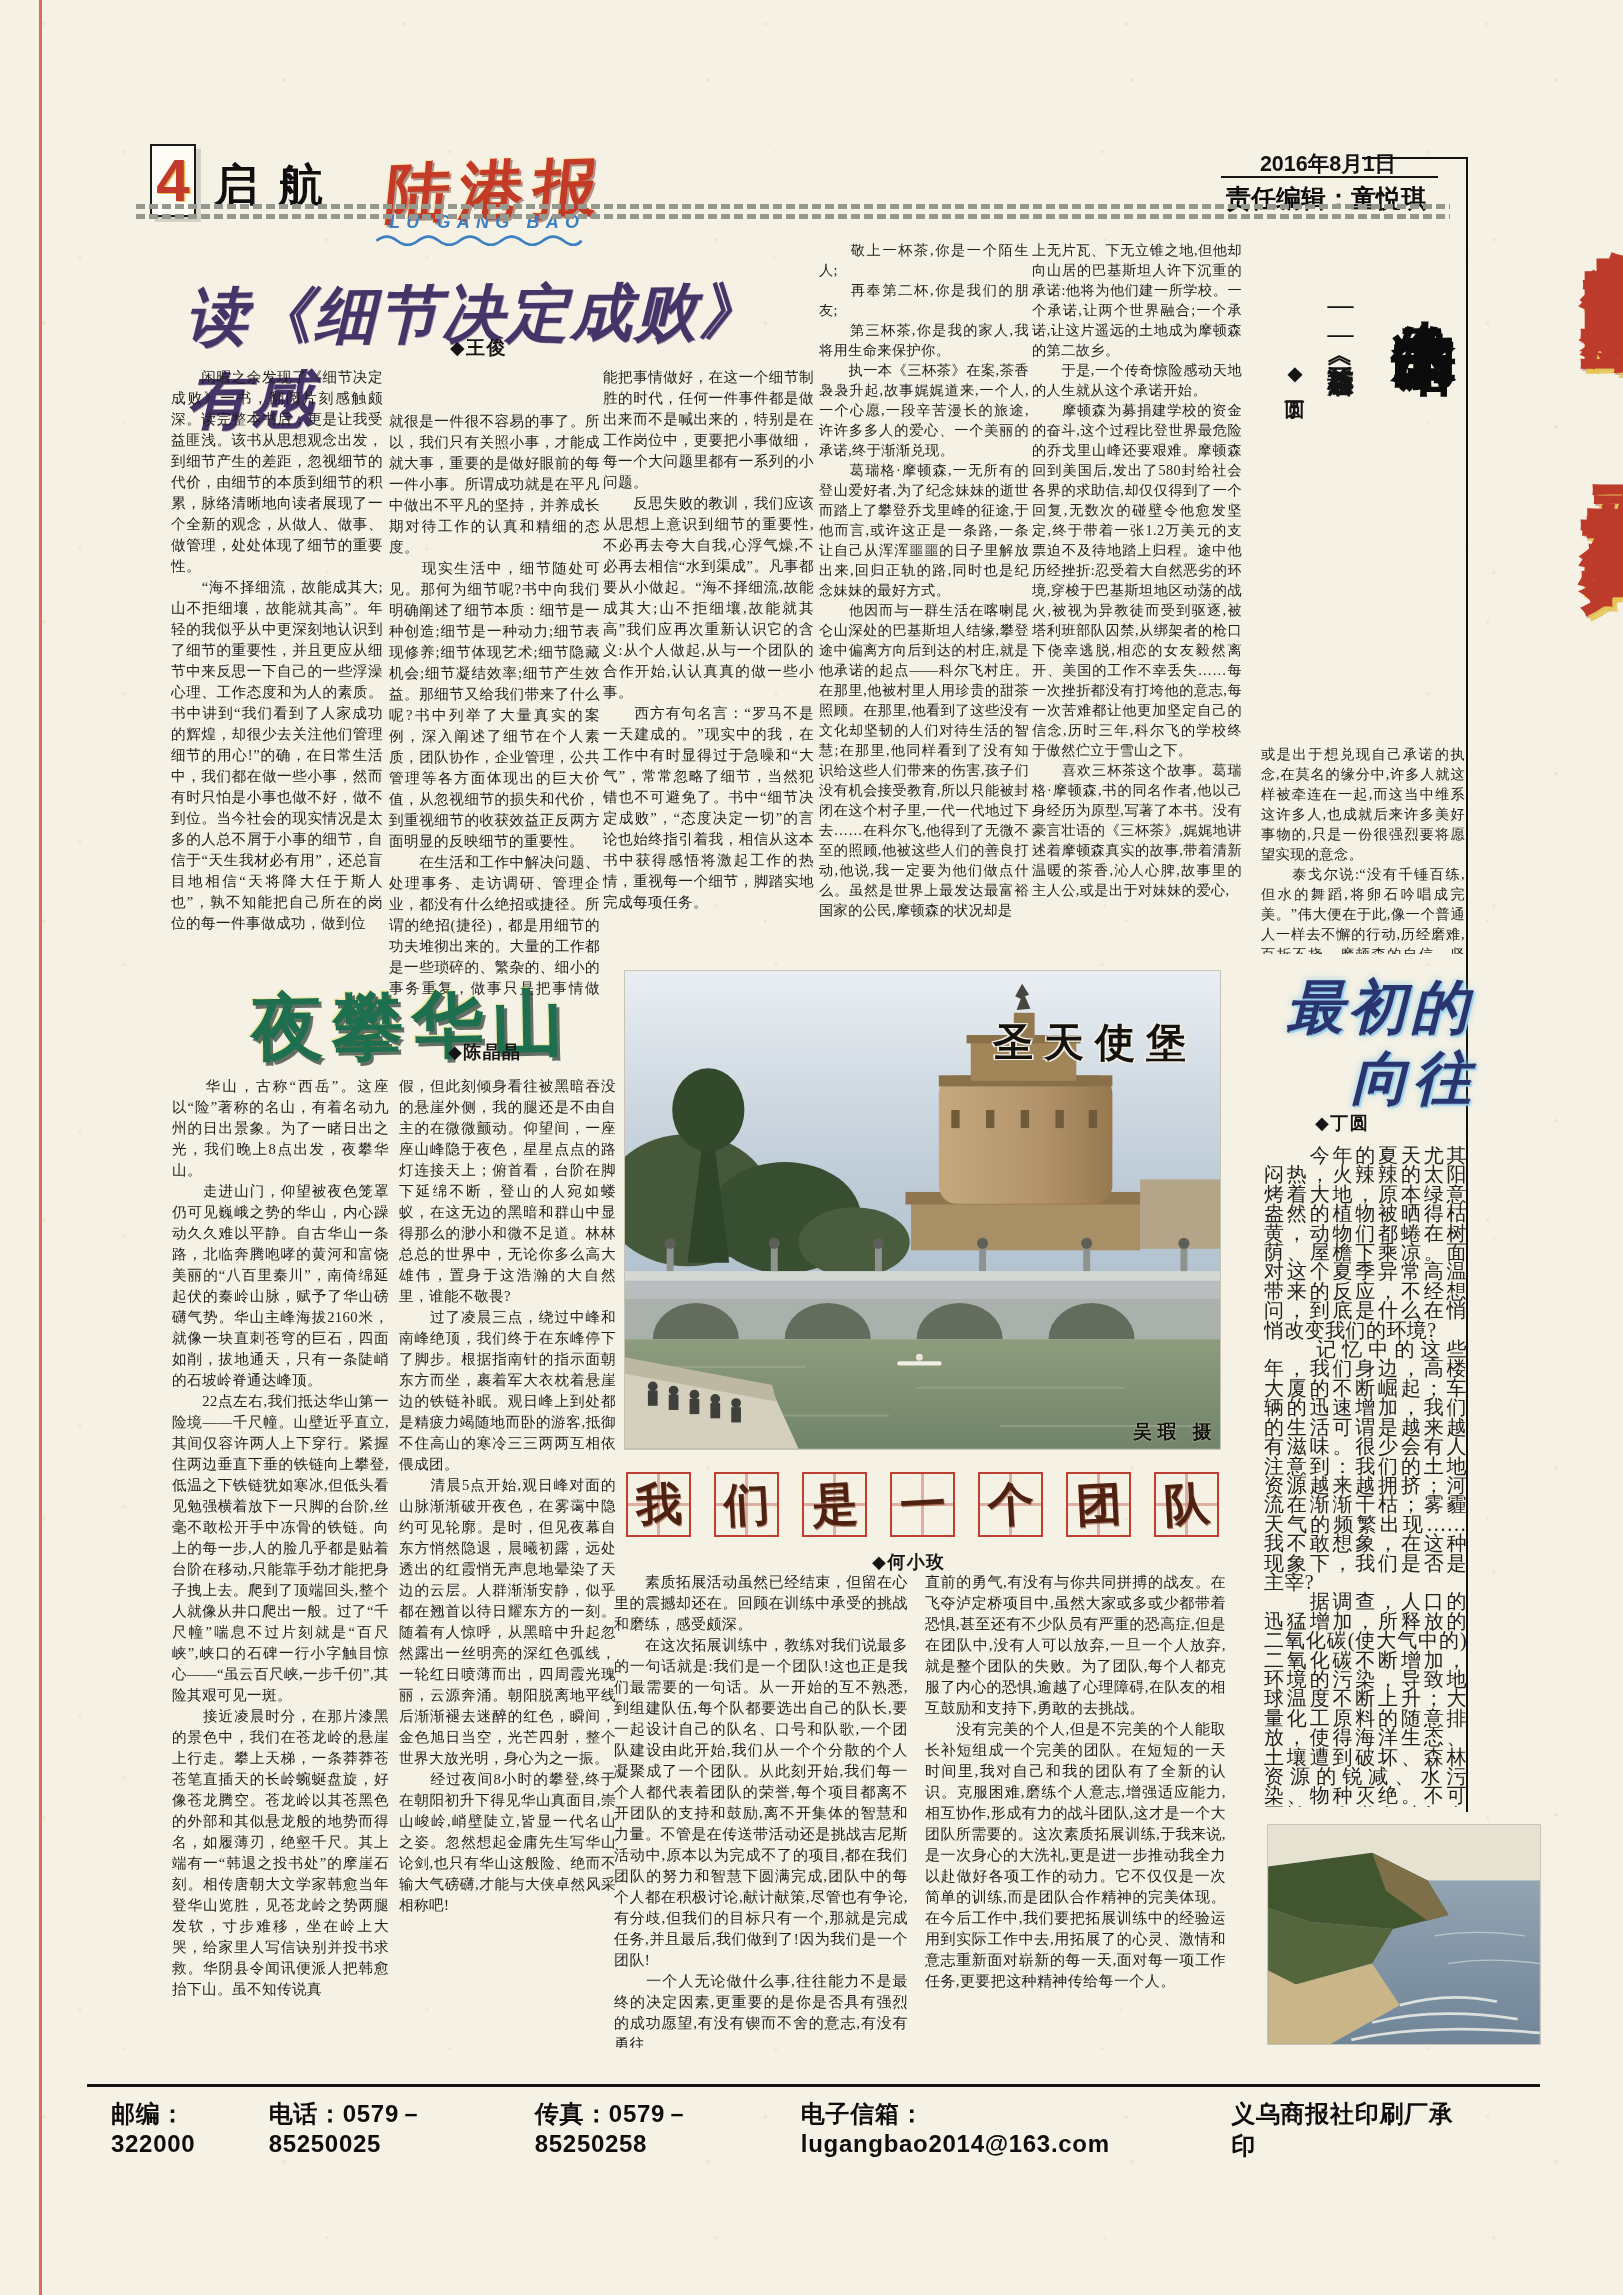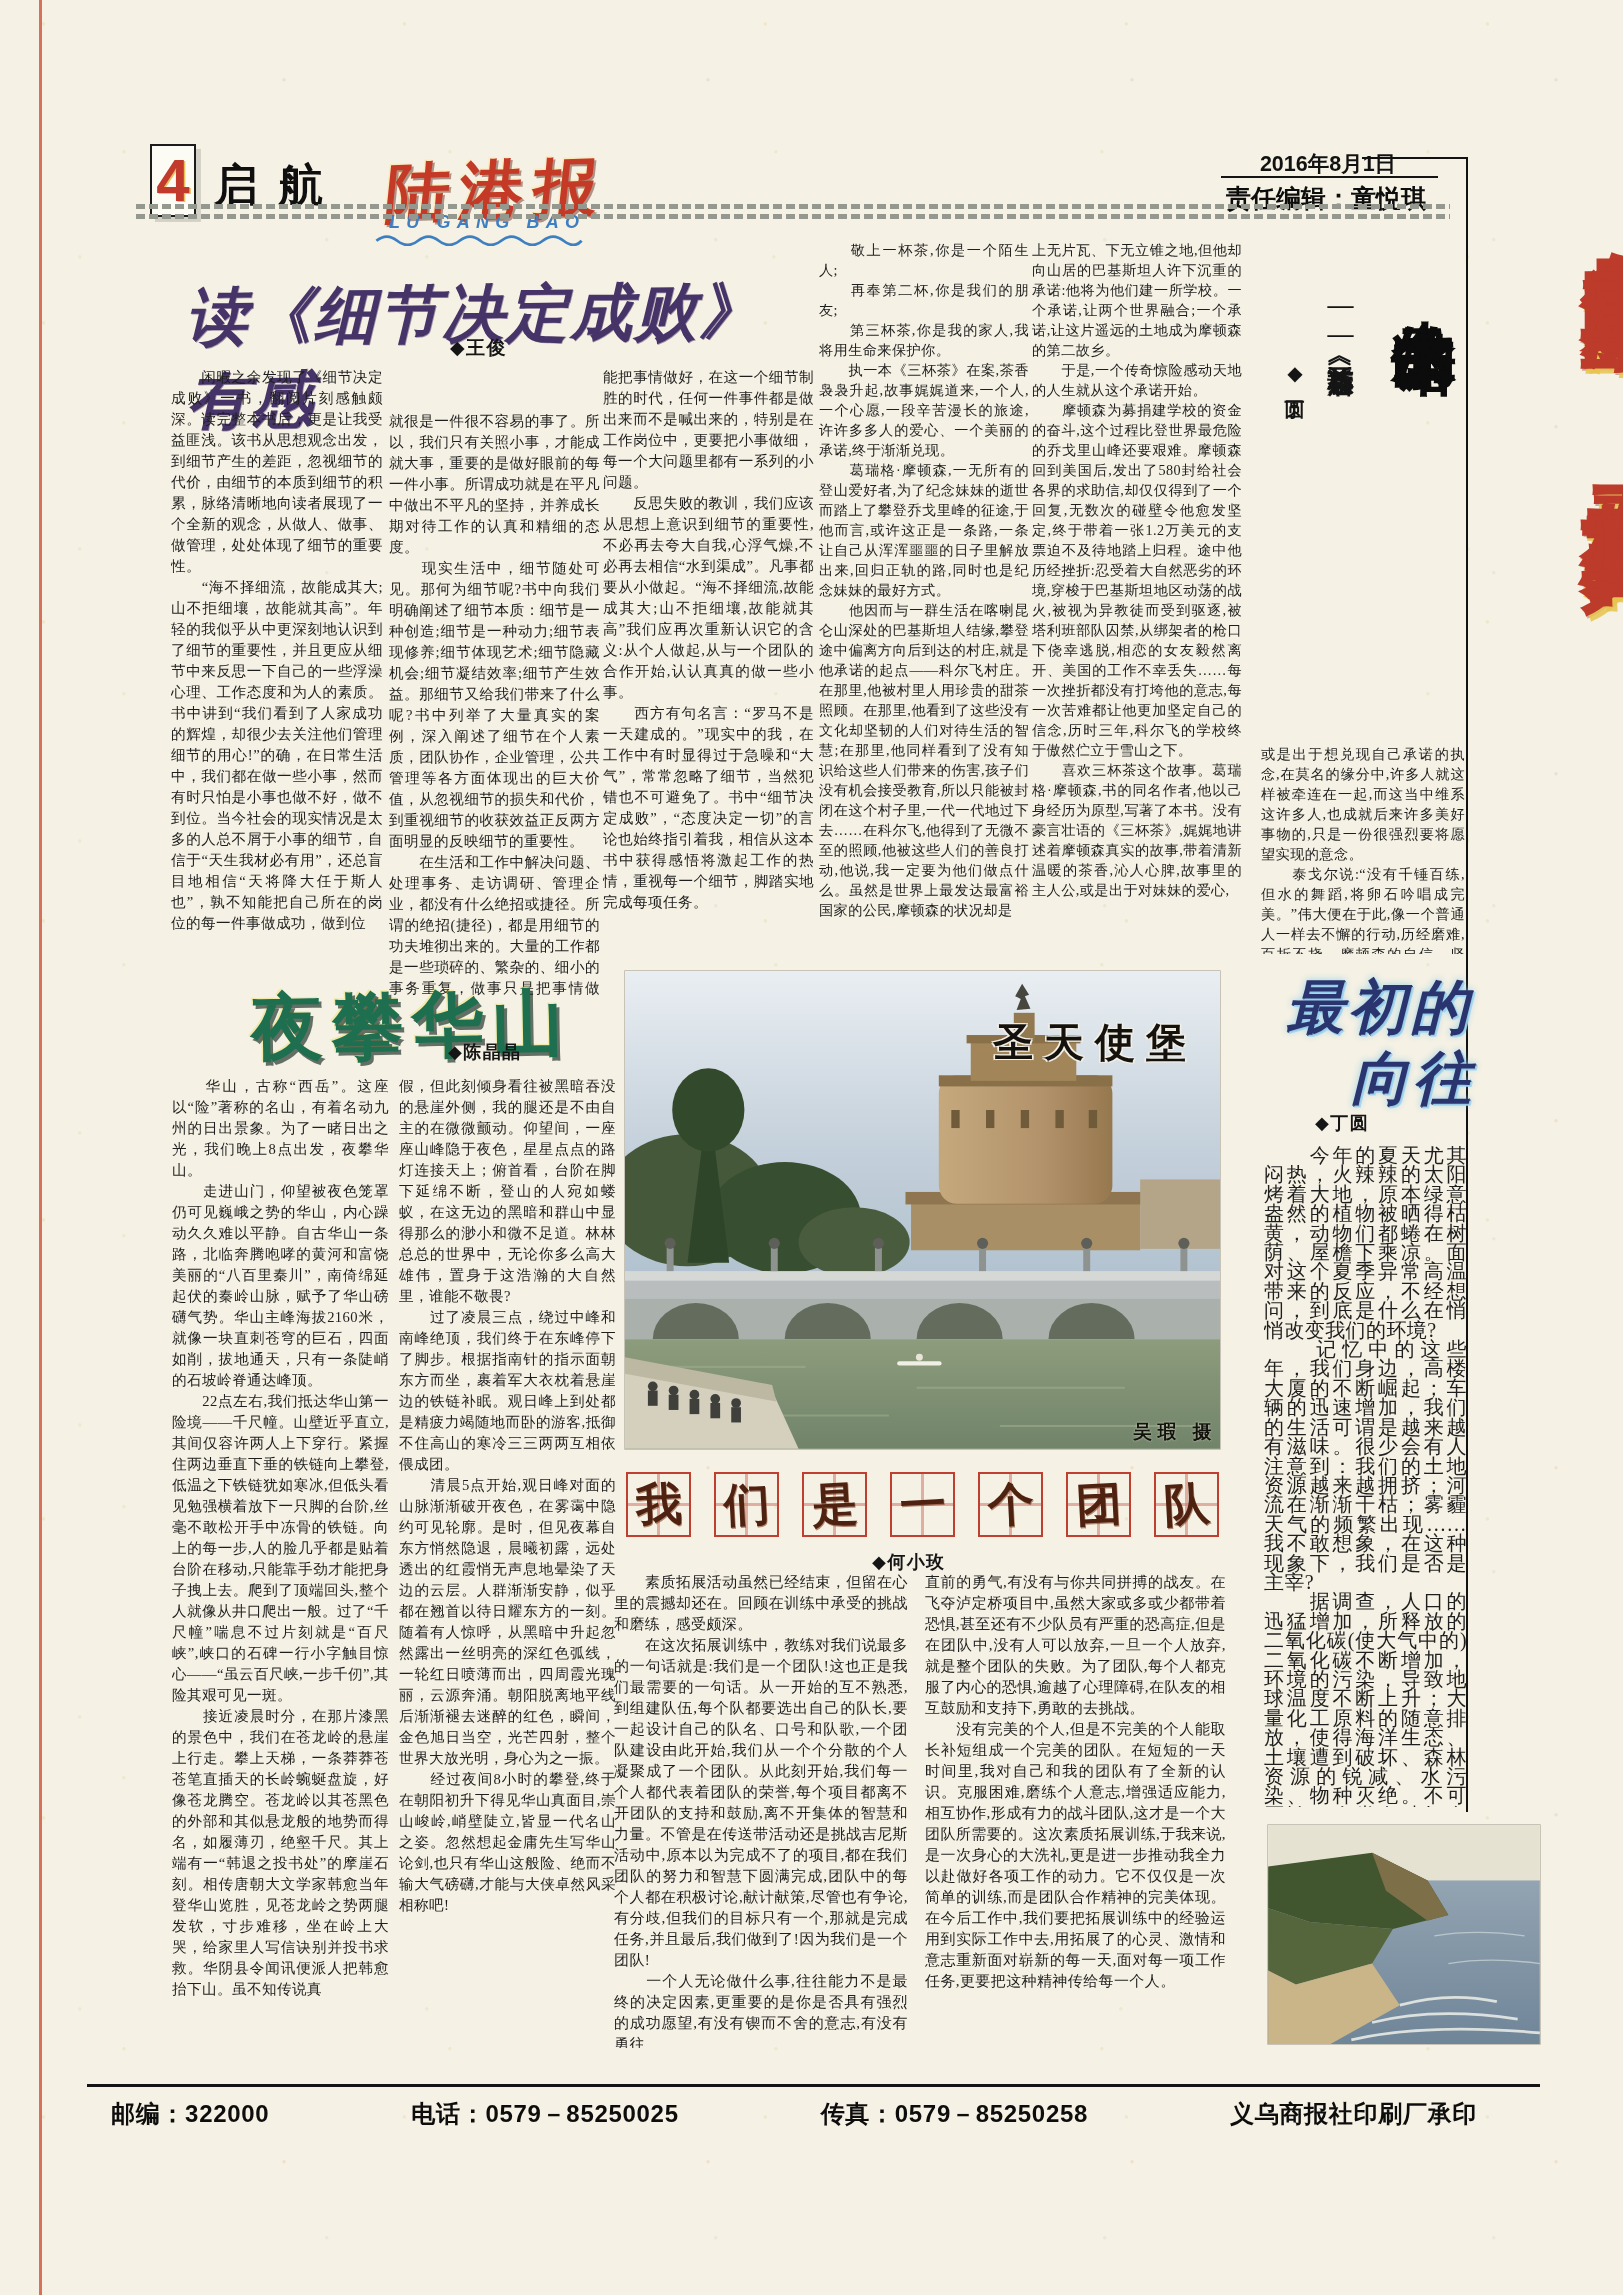--- a/index.html
+++ b/index.html
@@ -311,17 +311,18 @@
     </svg>
   </div>
 
   <div class="abs slogan">创新发展陆港事业　　干在实处勇当标兵</div>
 
   <div class="abs footrule"></div>
   <div class="abs footer sans">
     <span>邮编：322000</span>
     <span>电话：0579－85250025</span>
     <span>传真：0579－85250258</span>
+    <span>电子信箱：lugangbao2014@163.com</span>
     <span>义乌商报社印刷厂承印</span>
   </div>
 
 </div>
 
 
 </body></html>

